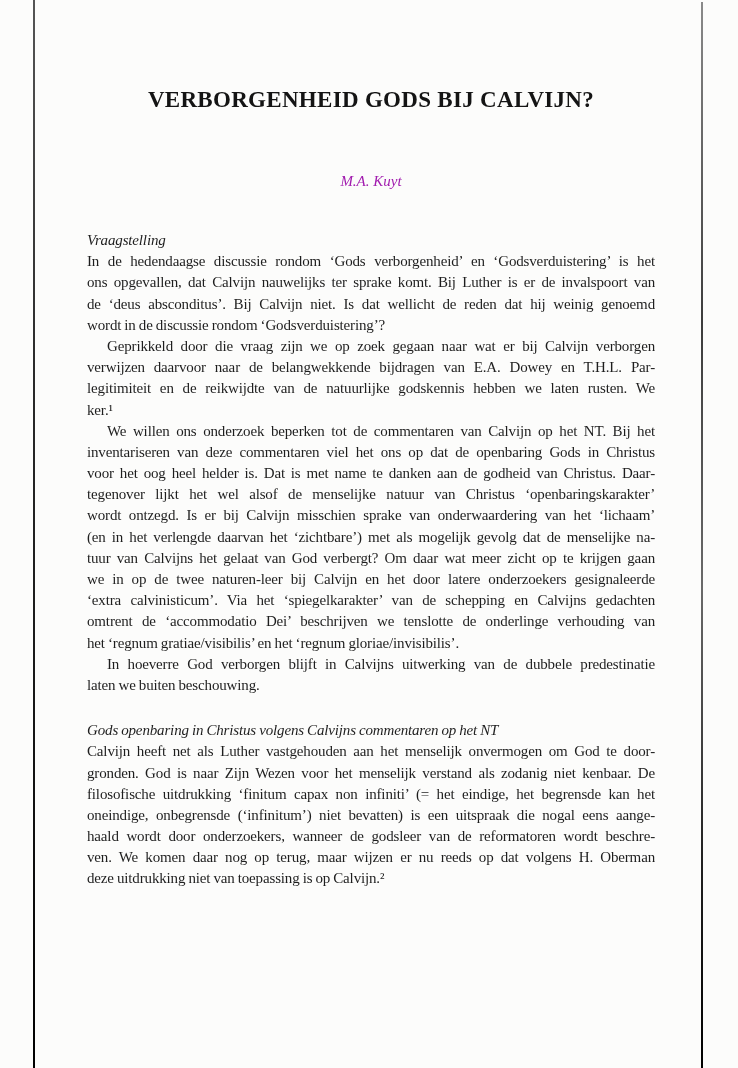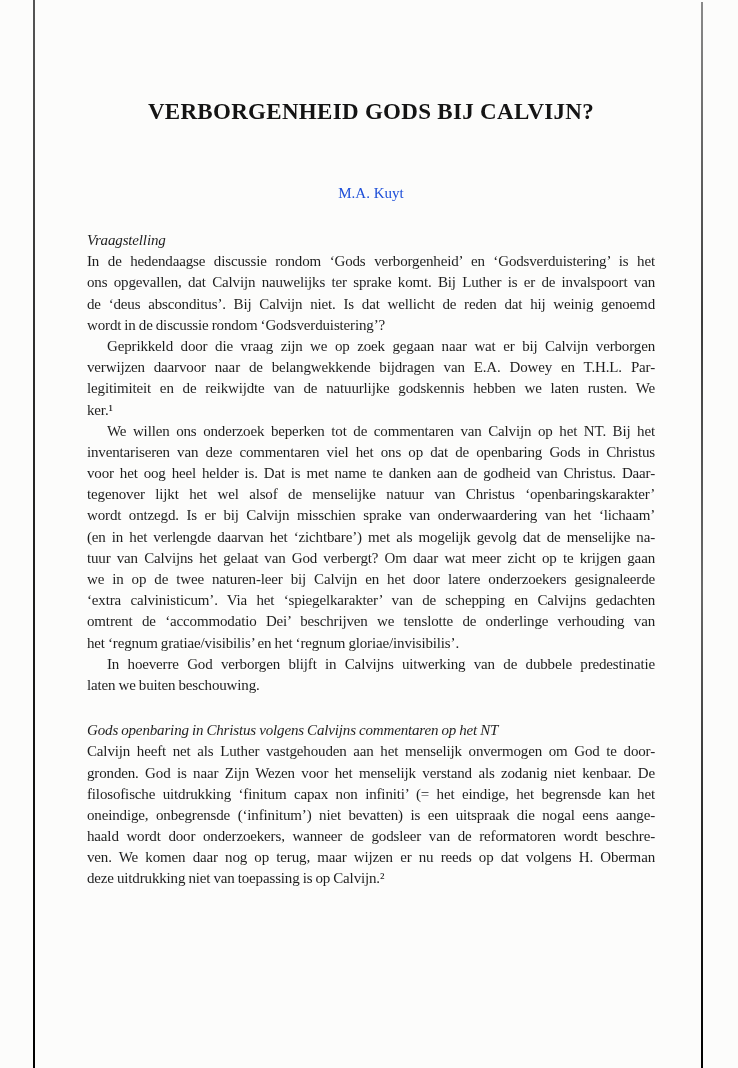--- a/index.html
+++ b/index.html
@@ -30,43 +30,44 @@
   }
   .edge-line.right {
     left: 701px;
     top: 2px;
     height: 1066px;
     background: linear-gradient(180deg, #8a8a8a 0%, #3c3c3c 30%, #6a6a6a 55%, #222 80%, #000 100%);
   }
   .content {
     position: absolute;
     left: 87px;
-    top: 12px;
+    top: 0;
     width: 568px;
     padding-top: 88px;
   }
   h1.title {
     margin: 0;
     font-size: 23px;
     line-height: 23px;
     font-weight: bold;
     text-align: center;
     letter-spacing: 0.3px;
     color: #141414;
     white-space: nowrap;
   }
   .author {
     margin-top: 60px;
     text-align: center;
+    font-style: italic;
     font-size: 15px;
     line-height: 21px;
-    color: #1d4ed8;
+    color: #a21caf;
   }
   .body-text {
-    margin-top: 26px;
+    margin-top: 38px;
     font-size: 15px;
     line-height: 21.2px;
     letter-spacing: -0.15px;
     word-spacing: -0.5px;
   }
   .section + .section { margin-top: 24px; }
   .section-heading {
     margin: 0;
     font-size: 15px;
     line-height: 21.2px;

